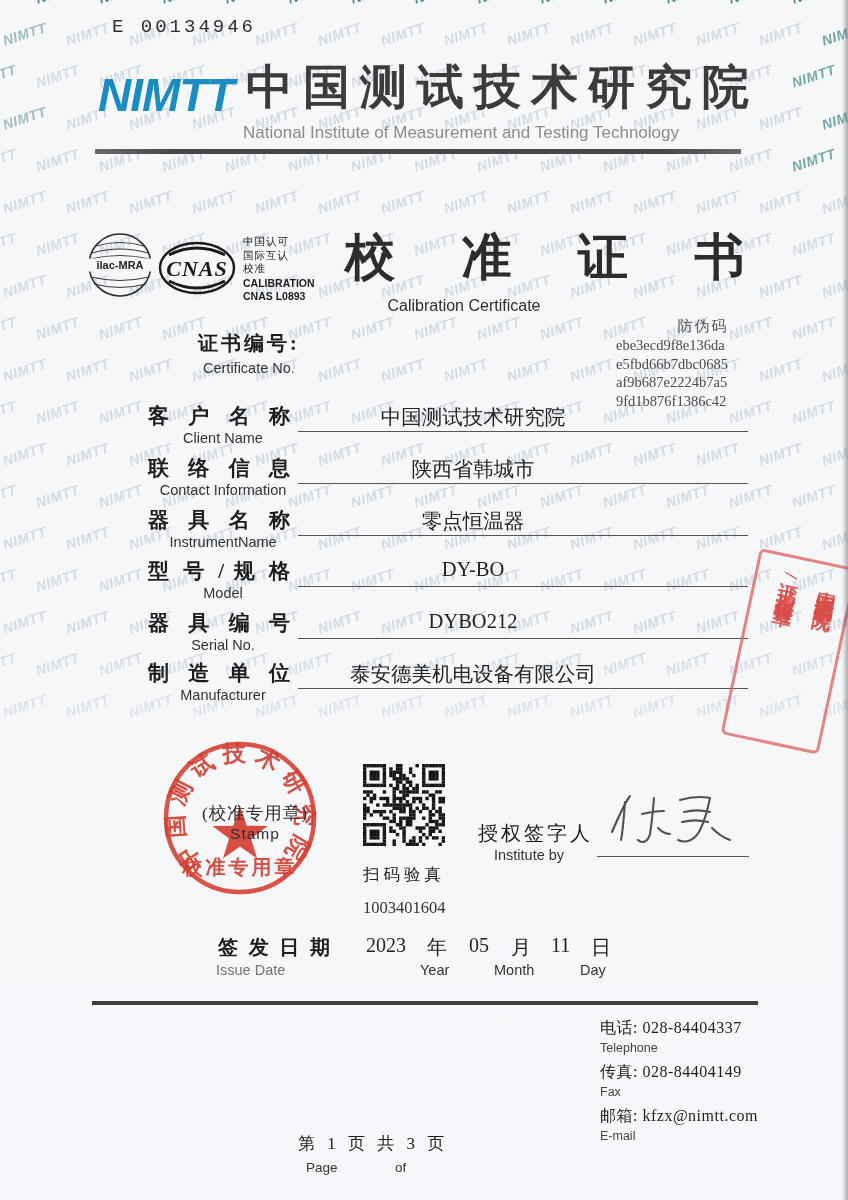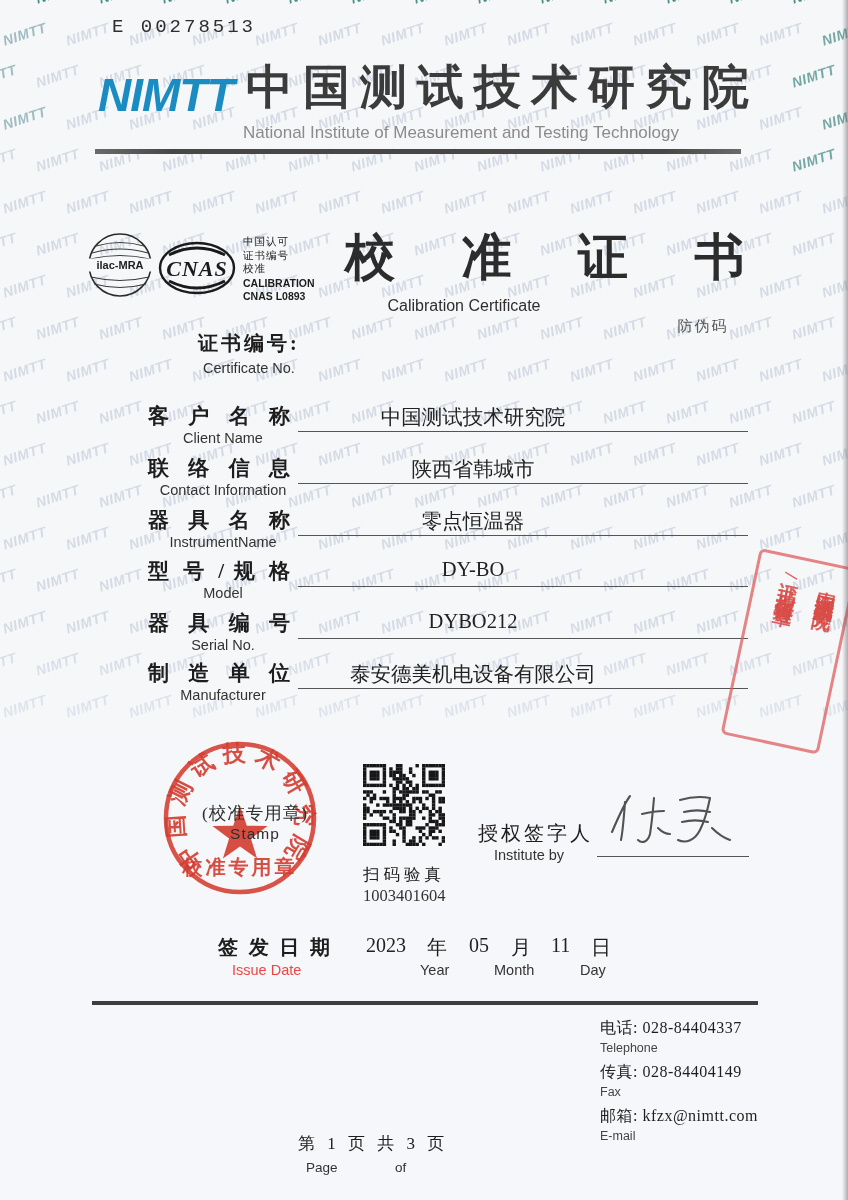--- a/index.html
+++ b/index.html
@@ -43,29 +43,29 @@
           text-align:justify;text-align-last:justify;}
   .fen{position:absolute;left:0;top:28px;width:150px;text-align:center;
        font:14.5px "Liberation Sans",sans-serif;color:#333;white-space:nowrap;}
   .fline{position:absolute;left:150px;top:29px;width:450px;border-bottom:1.5px solid #555;}
   .fval{position:absolute;left:150px;top:1px;width:450px;text-align:center;padding-right:100px;
         box-sizing:border-box;font-size:20.5px;color:#222;}
   
   .stamp-svg{left:157px;top:735px;}
   .qr-block{left:363px;top:764px;width:120px;}
   .qr-cap{margin-top:14px;font:16.5px "Liberation Sans",sans-serif;letter-spacing:4px;color:#222;}
-  .qr-code{font-size:16.5px;color:#333;}
+  .qr-code{margin-top:12px;font-size:16.5px;color:#333;}
   .sig-label{left:478px;top:820px;font:20px "Liberation Sans",sans-serif;letter-spacing:3px;color:#1d1d1d;}
   .sig-en{left:494px;top:847px;font:14.5px "Liberation Sans",sans-serif;color:#333;}
   .sig-line{left:597px;top:856px;width:152px;border-top:1.5px solid #555;}
   .sig-svg{left:598px;top:786px;}
   
   .d-label{left:218px;top:934px;display:inline-block;width:112px;font-size:20px;font-weight:600;color:#1d1d1d;
            text-align:justify;text-align-last:justify;}
-  .d-en{left:232px;top:962px;font:14.5px "Liberation Sans",sans-serif;color:#ef4444;}
+  .d-en{left:216px;top:962px;font:14.5px "Liberation Sans",sans-serif;color:#737373;}
   .d-val{top:934px;font-size:20px;color:#222;}
   .d-cn{top:934px;font-size:20px;color:#1d1d1d;}
   .d-sub{top:962px;font:14.5px "Liberation Sans",sans-serif;color:#333;}
   
   .f-rule{left:92px;top:1001px;width:666px;height:4px;background:#3e3e3e;}
   .fcol{line-height:1;}
   .fcol .zh{font-size:16px;color:#1e1e1e;letter-spacing:.5px;margin-top:9px;}
   .fcol .zh:first-child{margin-top:0;}
   .fcol .en{font:12.5px "Liberation Sans",sans-serif;color:#444;margin-top:5px;}
   .fcol-l{left:128px;top:1016px;}
@@ -340,55 +340,61 @@
       <span style="left: 443px; top: 698px; color: rgba(163, 178, 200, 0.4);">NIMTT</span>
       <span style="left: 506px; top: 698px; color: rgba(163, 178, 200, 0.4);">NIMTT</span>
       <span style="left: 569px; top: 698px; color: rgba(163, 178, 200, 0.4);">NIMTT</span>
       <span style="left: 632px; top: 698px; color: rgba(163, 178, 200, 0.4);">NIMTT</span>
       <span style="left: 695px; top: 698px; color: rgba(163, 178, 200, 0.4);">NIMTT</span>
       <span style="left: 758px; top: 698px; color: rgba(163, 178, 200, 0.4);">NIMTT</span>
       <span style="left: 821px; top: 698px; color: rgba(163, 178, 200, 0.4);">NIMTT</span>
     </div>
   <div class="wm-fade"></div>
 
-  <div class="abs serial">E 00278513</div>
+  <div class="abs serial">E 00134946</div>
 
   <div class="abs logo">NIMTT</div>
   <div class="abs org-cn">中国测试技术研究院</div>
   <div class="abs org-en">National Institute of Measurement and Testing Technology</div>
   <div class="abs rule"></div>
 
   <svg class="abs ilac" width="68" height="68" viewBox="0 0 68 68">
     <circle cx="34" cy="34" r="31" fill="none" stroke="#2b2b2b" stroke-width="1.6"></circle>
     <path d="M6,22 Q34,14 62,22 M4,28 Q34,21 64,28 M5,46 Q34,53 63,46 M8,53 Q34,60 60,53 M10,15 Q34,8 58,15" fill="none" stroke="#3a3a3a" stroke-width="1.1"></path>
     <rect x="2" y="27.5" width="64" height="13" fill="#f6f7f9"></rect>
     <text class="ilac-txt" x="34" y="37.5" text-anchor="middle">ilac-MRA</text>
   </svg>
   <svg class="abs cnas" width="80" height="58" viewBox="0 0 80 58">
     <ellipse cx="40" cy="29" rx="37" ry="25" fill="none" stroke="#1a1a1a" stroke-width="2.4"></ellipse>
     <path d="M12,16 Q40,2 68,16" fill="none" stroke="#1a1a1a" stroke-width="3"></path>
     <path d="M12,42 Q40,56 68,42" fill="none" stroke="#1a1a1a" stroke-width="3"></path>
     <text class="cnas-txt" x="40" y="37" text-anchor="middle">CNAS</text>
   </svg>
   <div class="abs cnas-info">
     <div class="zh">中国认可</div>
-    <div class="zh">证书编号</div>
+    <div class="zh">国际互认</div>
     <div class="zh">校准</div>
     <div class="en">CALIBRATION</div>
     <div class="en">CNAS L0893</div>
   </div>
 
   <div class="abs doc-title">
     <div class="t-cn">校 准 证 书</div>
     <div class="t-en">Calibration Certificate</div>
   </div>
 
   <div class="abs cno-label">证书编号:</div>
   <div class="abs cno-en">Certificate No.</div>
   <div class="abs anti-label">防伪码</div>
+  <div class="abs anti-codes">
+    <div>ebe3ecd9f8e136da</div>
+    <div>e5fbd66b7dbc0685</div>
+    <div>af9b687e2224b7a5</div>
+    <div>9fd1b876f1386c42</div>
+  </div>
 
   <div class="abs fields">
     <div class="frow" style="top:0">
       <span class="flabel">客 户 名 称</span>
       <span class="fen">Client Name</span>
       <span class="fline"></span>
       <span class="fval">中国测试技术研究院</span>
     </div>
     <div class="frow" style="top:52px">
       <span class="flabel">联 络 信 息</span>

